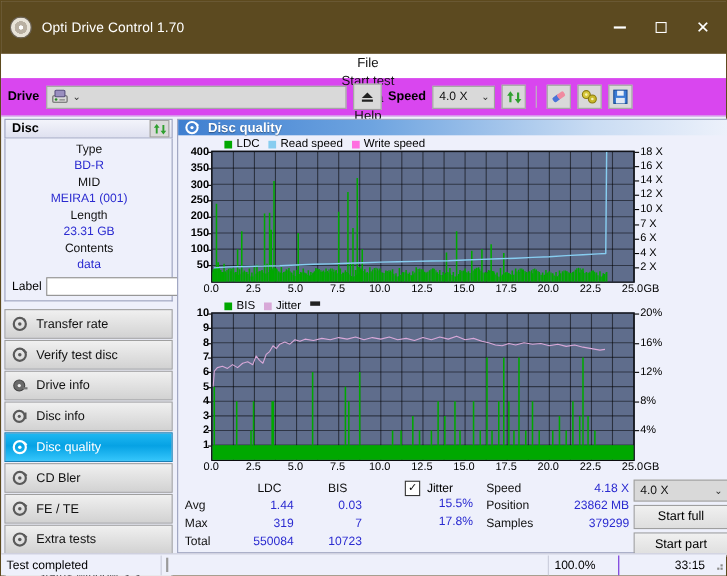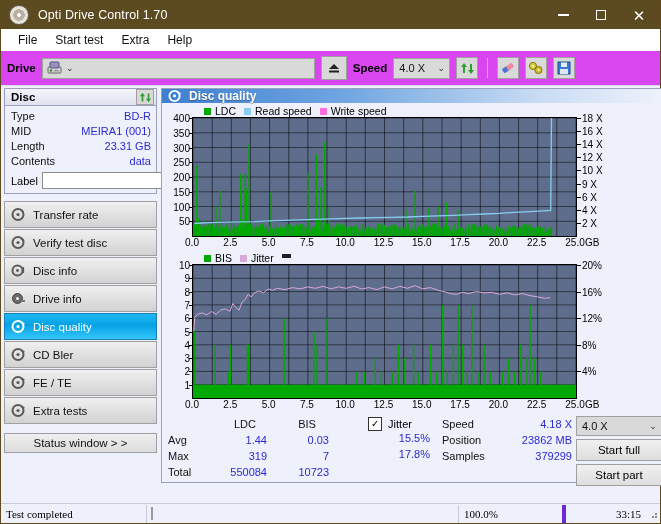--- a/index.html
+++ b/index.html
@@ -6,37 +6,37 @@
   body{
     width:661px;height:524px;overflow:hidden;
     font-family:"Liberation Sans",sans-serif;
     font-size:11px;
     background:#eef0fb;
   }
   #app{position:relative;width:661px;height:524px;box-sizing:border-box;
        border:1px solid #5d4a1e;background:#eef0fb;}
 
   
-  .titlebar{height:28px;background:#5c4a20;display:flex;align-items:center;
+  .titlebar{height:48px;background:#5c4a20;display:flex;align-items:center;
             padding:0 2px 0 8px;box-sizing:border-box;}
   .title-icon{width:18px;height:18px;border-radius:50%;
     background:radial-gradient(circle at 50% 50%, #fff 0 14%, #b9b0a2 16% 44%, #e8e3d8 46% 88%, #8e857a 90%);
     border:1px solid #6b6357;flex:0 0 auto;}
   .title-text{color:#fff;font-size:12.5px;margin-left:9px;letter-spacing:.1px;}
   .title-spacer{flex:1;}
   .win-btn{width:38px;height:28px;display:flex;align-items:center;justify-content:center;
            color:#fff;font-size:13px;}
   .win-btn.close{font-size:15px;}
   .sq{width:10px;height:10px;border:1.4px solid #fff;box-sizing:border-box;}
   .dash{width:11px;height:1.5px;background:#fff;}
   .xg{font-size:15px;line-height:1;}
 
   
   .menubar{height:21px;background:#fff;display:flex;align-items:center;
-           padding-left:8px;border-bottom:1px solid #fff;}
+           padding-left:8px;border-bottom:1px solid #fff;flex-direction:column;}
   .menu-item{padding:1px 9px;font-size:12px;color:#111;}
 
   
   .drivebar{height:35px;background:#d946ef;display:flex;align-items:center;
             padding:0 6px;box-sizing:border-box;gap:6px;
             border-bottom:1px solid #d7d9e8;}
   .lbl-bold{font-weight:bold;font-size:11.5px;color:#000;}
   .combo{height:21px;background:#d9d9d9;border:1px solid #a0a0a0;
          display:flex;align-items:center;box-sizing:border-box;font-size:11px;color:#111;}
   .combo .cval{flex:1;padding-left:5px;white-space:nowrap;overflow:hidden;}
@@ -54,21 +54,21 @@
   .main{flex:1;box-sizing:border-box;padding:2px 2px 0 1px;}
 
   
   .panel-hdr{height:18px;background:linear-gradient(#f3f4fb,#dfe1f0);
      border:1px solid #9aa0bd;box-sizing:border-box;display:flex;align-items:center;
      padding:0 2px 0 6px;}
   .panel-hdr .t{font-weight:bold;font-size:11.5px;flex:1;}
   .panel-body{border:1px solid #9aa0bd;border-top:none;background:#eef0fb;
      padding:3px 5px 4px 6px;box-sizing:border-box;}
   .drow{display:flex;justify-content:space-between;align-items:center;
-        font-size:11px;line-height:15px;}
+        font-size:11px;line-height:15px;flex-direction:column;}
   .drow .k{color:#111;}
   .drow .v{color:#2a2ad0;}
   .labelrow{display:flex;align-items:center;gap:4px;margin-top:3px;}
   .labelrow .k{font-size:11px;}
   .label-input{flex:1;height:17px;background:#fff;border:1px solid #8c8c8c;box-sizing:border-box;}
 
   
   .nav{margin-top:7px;}
   .nav-btn{height:27px;margin-bottom:1px;box-sizing:border-box;
      background:linear-gradient(#f0f0f0,#d2d2d2);border:1px solid #9f9f9f;
@@ -91,21 +91,21 @@
 
   .chart-wrap{position:relative;}
   .legend{display:flex;align-items:center;gap:4px;font-size:10.5px;
           padding-left:40px;height:12px;}
   .legend .sw{width:7px;height:7px;display:inline-block;}
   .legend span.lt{margin-right:4px;}
 
   .plot-row{display:flex;align-items:stretch;}
   .yaxis{width:28px;position:relative;}
   .yaxis .tick{position:absolute;right:2px;font-size:10px;color:#000;
-               transform:translateY(-50%);white-space:nowrap;}
+               transform:translateY(-50%);white-space:nowrap;font-weight:bold;}
   .yaxis .tm{position:absolute;right:0;width:3px;height:1px;background:#000;}
   .plot{position:relative;border:1px solid #000;background:#5f6d8c;box-sizing:border-box;}
   .ryaxis{width:40px;position:relative;}
   .ryaxis .tick{position:absolute;left:5px;font-size:10px;color:#000;
                 transform:translateY(-50%);white-space:nowrap;}
   .ryaxis .tm{position:absolute;left:0;width:4px;height:1px;background:#000;}
   .xaxis{position:relative;height:13px;}
   .xaxis .tick{position:absolute;font-size:10px;color:#000;transform:translateX(-50%);}
   .xaxis .unit{position:absolute;font-size:10px;color:#000;}
 
@@ -128,28 +128,28 @@
   .meta .k{color:#111;}
   .meta .v{color:#2a2ad0;text-align:right;padding-right:4px;}
   .actions{margin-left:auto;width:86px;display:flex;flex-direction:column;gap:3px;}
   .actions .combo{width:86px;height:20px;}
   .btn{height:22px;background:linear-gradient(#f0f0f0,#dedede);border:1px solid #9f9f9f;
        display:flex;align-items:center;justify-content:center;font-size:11.5px;box-sizing:border-box;}
 
   
   .statusbar{position:absolute;left:0;right:0;bottom:0;height:20px;
      background:#eef0fb;border-top:1px solid #c9cbdb;display:flex;align-items:center;
-     font-size:11px;box-sizing:border-box;font-family:Liberation Serif, serif;}
+     font-size:11px;box-sizing:border-box;}
   .sb-cell{height:18px;display:flex;align-items:center;padding:0 5px;box-sizing:border-box;}
   .sb-text{width:146px;border-right:1px solid #c9cbdb;}
   .sb-bar{flex:1;padding:0 4px;}
   .bar-out{height:13px;background:#fff;border:1px solid #9a9a9a;box-sizing:border-box;}
   .bar-in{height:100%;background:#0fa60f;}
   .sb-pct{width:64px;border-left:1px solid #c9cbdb;}
-  .sb-time{width:84px;border-left:4px solid #6d28d9;justify-content:flex-end;margin-left:40px;}
+  .sb-time{width:84px;border-left:1px solid #6d28d9;justify-content:flex-end;}
   .grip{width:12px;display:flex;align-items:flex-end;justify-content:flex-end;padding-right:2px;}
 </style>
 </head>
 <body>
 
 <div id="app">
 
   <div class="titlebar">
     <div class="title-icon"></div>
     <div class="title-text">Opti Drive Control 1.70</div>
@@ -283,33 +283,33 @@
         <div class="nav-btn">
           <span class="nav-ico"><svg width="15" height="15" viewBox="0 0 15 15">
                 <circle cx="7" cy="7.5" r="5.5" fill="none" stroke="#5a5a5a" stroke-width="2"></circle>
                 <circle cx="7" cy="7.5" r="1.6" fill="#5a5a5a"></circle>
                 <path d="M10 3 L13 6" stroke="#5a5a5a" stroke-width="2"></path>
               </svg></span>
           <span>Verify test disc</span>
         </div>
         <div class="nav-btn">
           <span class="nav-ico"><svg width="15" height="15" viewBox="0 0 15 15">
+                <circle cx="6.5" cy="7.5" r="5" fill="#6a6a6a" stroke="#444"></circle>
+                <circle cx="6.5" cy="7.5" r="1.5" fill="#eee"></circle>
+                <rect x="10" y="9" width="4" height="2" fill="#777"></rect>
+              </svg></span>
+          <span>Drive info</span>
+        </div>
+        <div class="nav-btn">
+          <span class="nav-ico"><svg width="15" height="15" viewBox="0 0 15 15">
                 <circle cx="6.5" cy="7.5" r="5" fill="none" stroke="#5a5a5a" stroke-width="2"></circle>
                 <circle cx="6.5" cy="7.5" r="1.4" fill="#5a5a5a"></circle>
                 <rect x="11.5" y="4" width="1.6" height="6" fill="#5a5a5a"></rect>
               </svg></span>
           <span>Disc info</span>
-        </div>
-        <div class="nav-btn">
-          <span class="nav-ico"><svg width="15" height="15" viewBox="0 0 15 15">
-                <circle cx="6.5" cy="7.5" r="5" fill="#6a6a6a" stroke="#444"></circle>
-                <circle cx="6.5" cy="7.5" r="1.5" fill="#eee"></circle>
-                <rect x="10" y="9" width="4" height="2" fill="#777"></rect>
-              </svg></span>
-          <span>Drive info</span>
         </div>
         <div class="nav-btn active">
           <span class="nav-ico"><svg width="15" height="15" viewBox="0 0 15 15">
                 <circle cx="7" cy="7.5" r="5.5" fill="none" stroke="#fff" stroke-width="2"></circle>
                 <circle cx="7" cy="7.5" r="1.6" fill="#fff"></circle>
                 <path d="M10.5 3.2 L13.2 5.6" stroke="#fff" stroke-width="2"></path>
               </svg></span>
           <span>Disc quality</span>
         </div>
         <div class="nav-btn">
@@ -421,21 +421,21 @@
                     <path d="M1.5,105.5 L15.3,104.6 L30.6,104.2 L46.0,103.9 L61.3,103.6 L76.6,102.9 L91.9,102.3 L107.2,101.9 L122.6,101.3 L137.9,100.8 L153.2,100.3 L168.5,100.0 L183.8,99.6 L199.2,99.3 L214.5,99.0 L229.8,98.3 L245.1,97.8 L260.4,97.3 L275.8,96.7 L291.1,96.0 L306.4,95.4 L321.7,94.4 L337.0,93.6 L350.8,92.8 L357.7,92.4 L358.5,0.0" stroke="#87cdf0" stroke-width="1.3" fill="none" stroke-linejoin="round"></path>
                   </svg>
               </div>
               <div class="ryaxis" id="c1-ry" style="height: 118px;">
                   <div class="tick" style="top:105.88888888888889px">2 X</div>
                   <div class="tm" style="top:105.88888888888889px"></div>
                   <div class="tick" style="top:92.77777777777777px">4 X</div>
                   <div class="tm" style="top:92.77777777777777px"></div>
                   <div class="tick" style="top:79.66666666666667px">6 X</div>
                   <div class="tm" style="top:79.66666666666667px"></div>
-                  <div class="tick" style="top:66.55555555555556px">9 X</div>
+                  <div class="tick" style="top:66.55555555555556px">7 X</div>
                   <div class="tm" style="top:66.55555555555556px"></div>
                   <div class="tick" style="top:53.44444444444444px">10 X</div>
                   <div class="tm" style="top:53.44444444444444px"></div>
                   <div class="tick" style="top:40.33333333333334px">12 X</div>
                   <div class="tm" style="top:40.33333333333334px"></div>
                   <div class="tick" style="top:27.222222222222214px">14 X</div>
                   <div class="tm" style="top:27.222222222222214px"></div>
                   <div class="tick" style="top:14.111111111111114px">16 X</div>
                   <div class="tm" style="top:14.111111111111114px"></div>
                   <div class="tick" style="top:1px">18 X</div>

